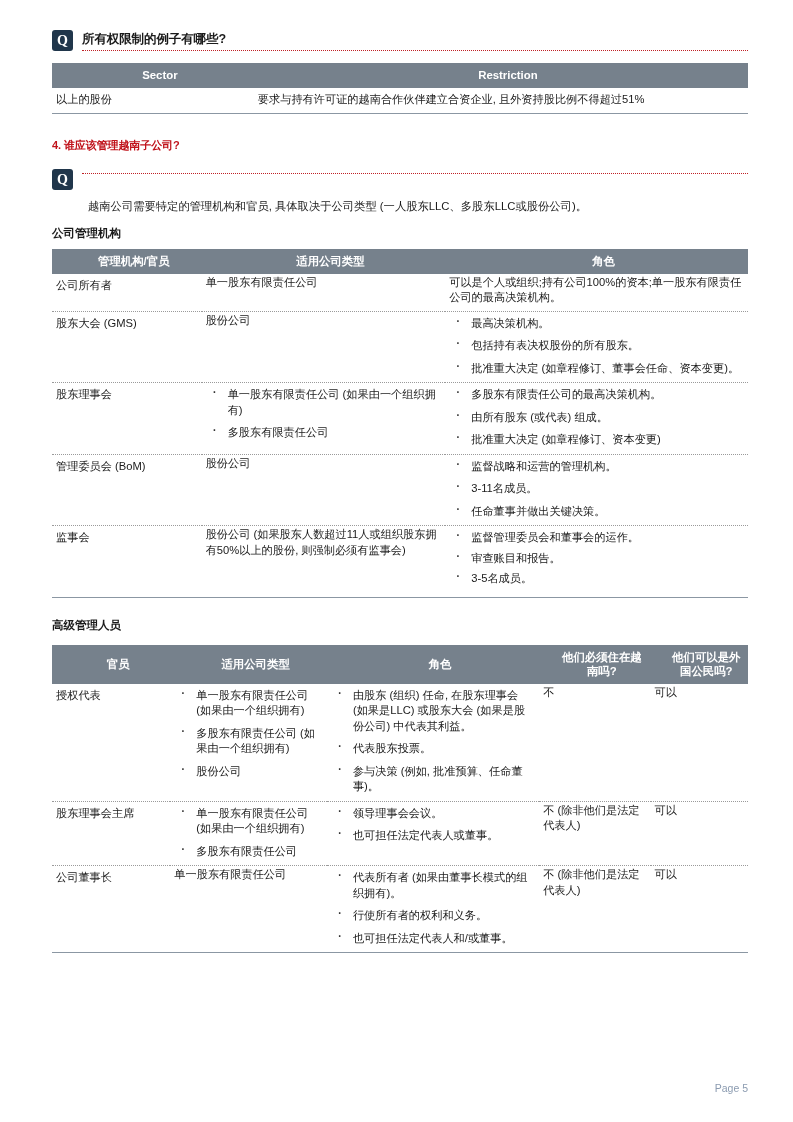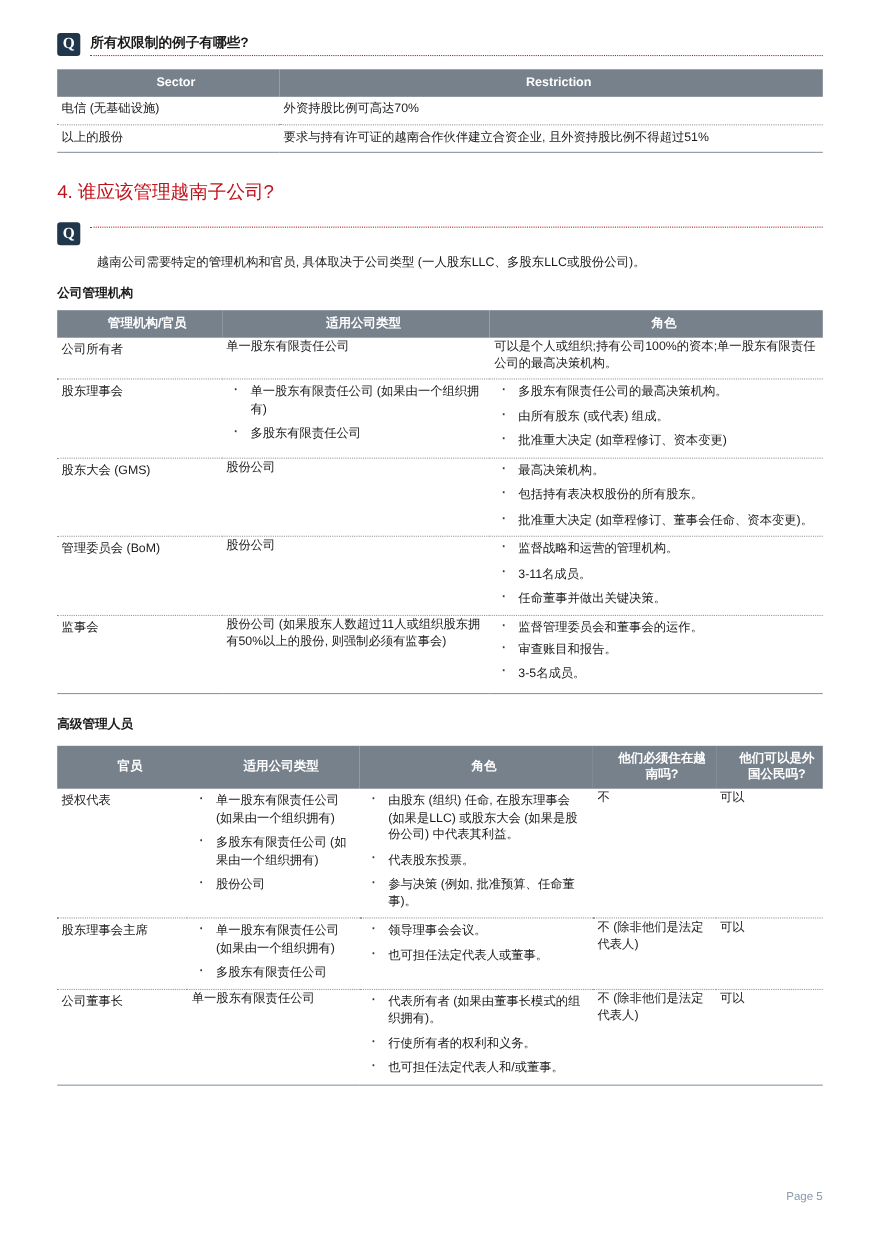--- a/index.html
+++ b/index.html
@@ -56,22 +56,22 @@
   }
   .q-rule {
     margin-top: 3px;
     border-bottom: 1.4px dotted #c02026;
     width: 100%;
   }
 
   
   .section-title {
     color: #c0121a;
-    font-size: 17px;
-    font-weight: normal;
+    font-size: 11px;
+    font-weight: bold;
     letter-spacing: -0.1px;
   }
 
   .para {
     font-size: 11.3px;
     line-height: 16px;
     color: #1a1a1a;
     margin-left: 36px;
   }
   .sub-label {
@@ -175,24 +175,20 @@
         <col style="width:71%">
       </colgroup>
     <thead>
       <tr>
         <th class="left">Sector</th>
         <th>Restriction</th>
       </tr>
     </thead>
     <tbody>
       <tr>
-        <td class="c0">电信 (无基础设施)</td>
-        <td class="c1">外资持股比例可高达70%</td>
-      </tr>
-      <tr>
         <td class="c0">以上的股份</td>
         <td class="c1">要求与持有许可证的越南合作伙伴建立合资企业, 且外资持股比例不得超过51%</td>
       </tr>
     </tbody>
   </table>
 
   <div class="gap-24"></div>
 
   <div class="section-title">4. 谁应该管理越南子公司?</div>
 
@@ -230,44 +226,44 @@
     </thead>
     <tbody>
 
       <tr>
         <td>公司所有者</td>
         <td class="plain-cell">单一股东有限责任公司</td>
         <td class="plain-cell">可以是个人或组织;持有公司100%的资本;单一股东有限责任公司的最高决策机构。</td>
       </tr>
 
       <tr>
+        <td>股东大会 (GMS)</td>
+        <td class="plain-cell">股份公司</td>
+        <td>
+          <ul class="cell-list">
+            <li>最高决策机构。</li>
+            <li>包括持有表决权股份的所有股东。</li>
+            <li>批准重大决定 (如章程修订、董事会任命、资本变更)。</li>
+          </ul>
+        </td>
+      </tr>
+
+      <tr>
         <td>股东理事会</td>
         <td>
           <ul class="cell-list">
             <li>单一股东有限责任公司 (如果由一个组织拥有)</li>
             <li>多股东有限责任公司</li>
           </ul>
         </td>
         <td>
           <ul class="cell-list">
             <li>多股东有限责任公司的最高决策机构。</li>
             <li>由所有股东 (或代表) 组成。</li>
             <li>批准重大决定 (如章程修订、资本变更)</li>
-          </ul>
-        </td>
-      </tr>
-
-      <tr>
-        <td>股东大会 (GMS)</td>
-        <td class="plain-cell">股份公司</td>
-        <td>
-          <ul class="cell-list">
-            <li>最高决策机构。</li>
-            <li>包括持有表决权股份的所有股东。</li>
-            <li>批准重大决定 (如章程修订、董事会任命、资本变更)。</li>
           </ul>
         </td>
       </tr>
 
       <tr>
         <td>管理委员会 (BoM)</td>
         <td class="plain-cell">股份公司</td>
         <td>
           <ul class="cell-list">
             <li>监督战略和运营的管理机构。</li>

